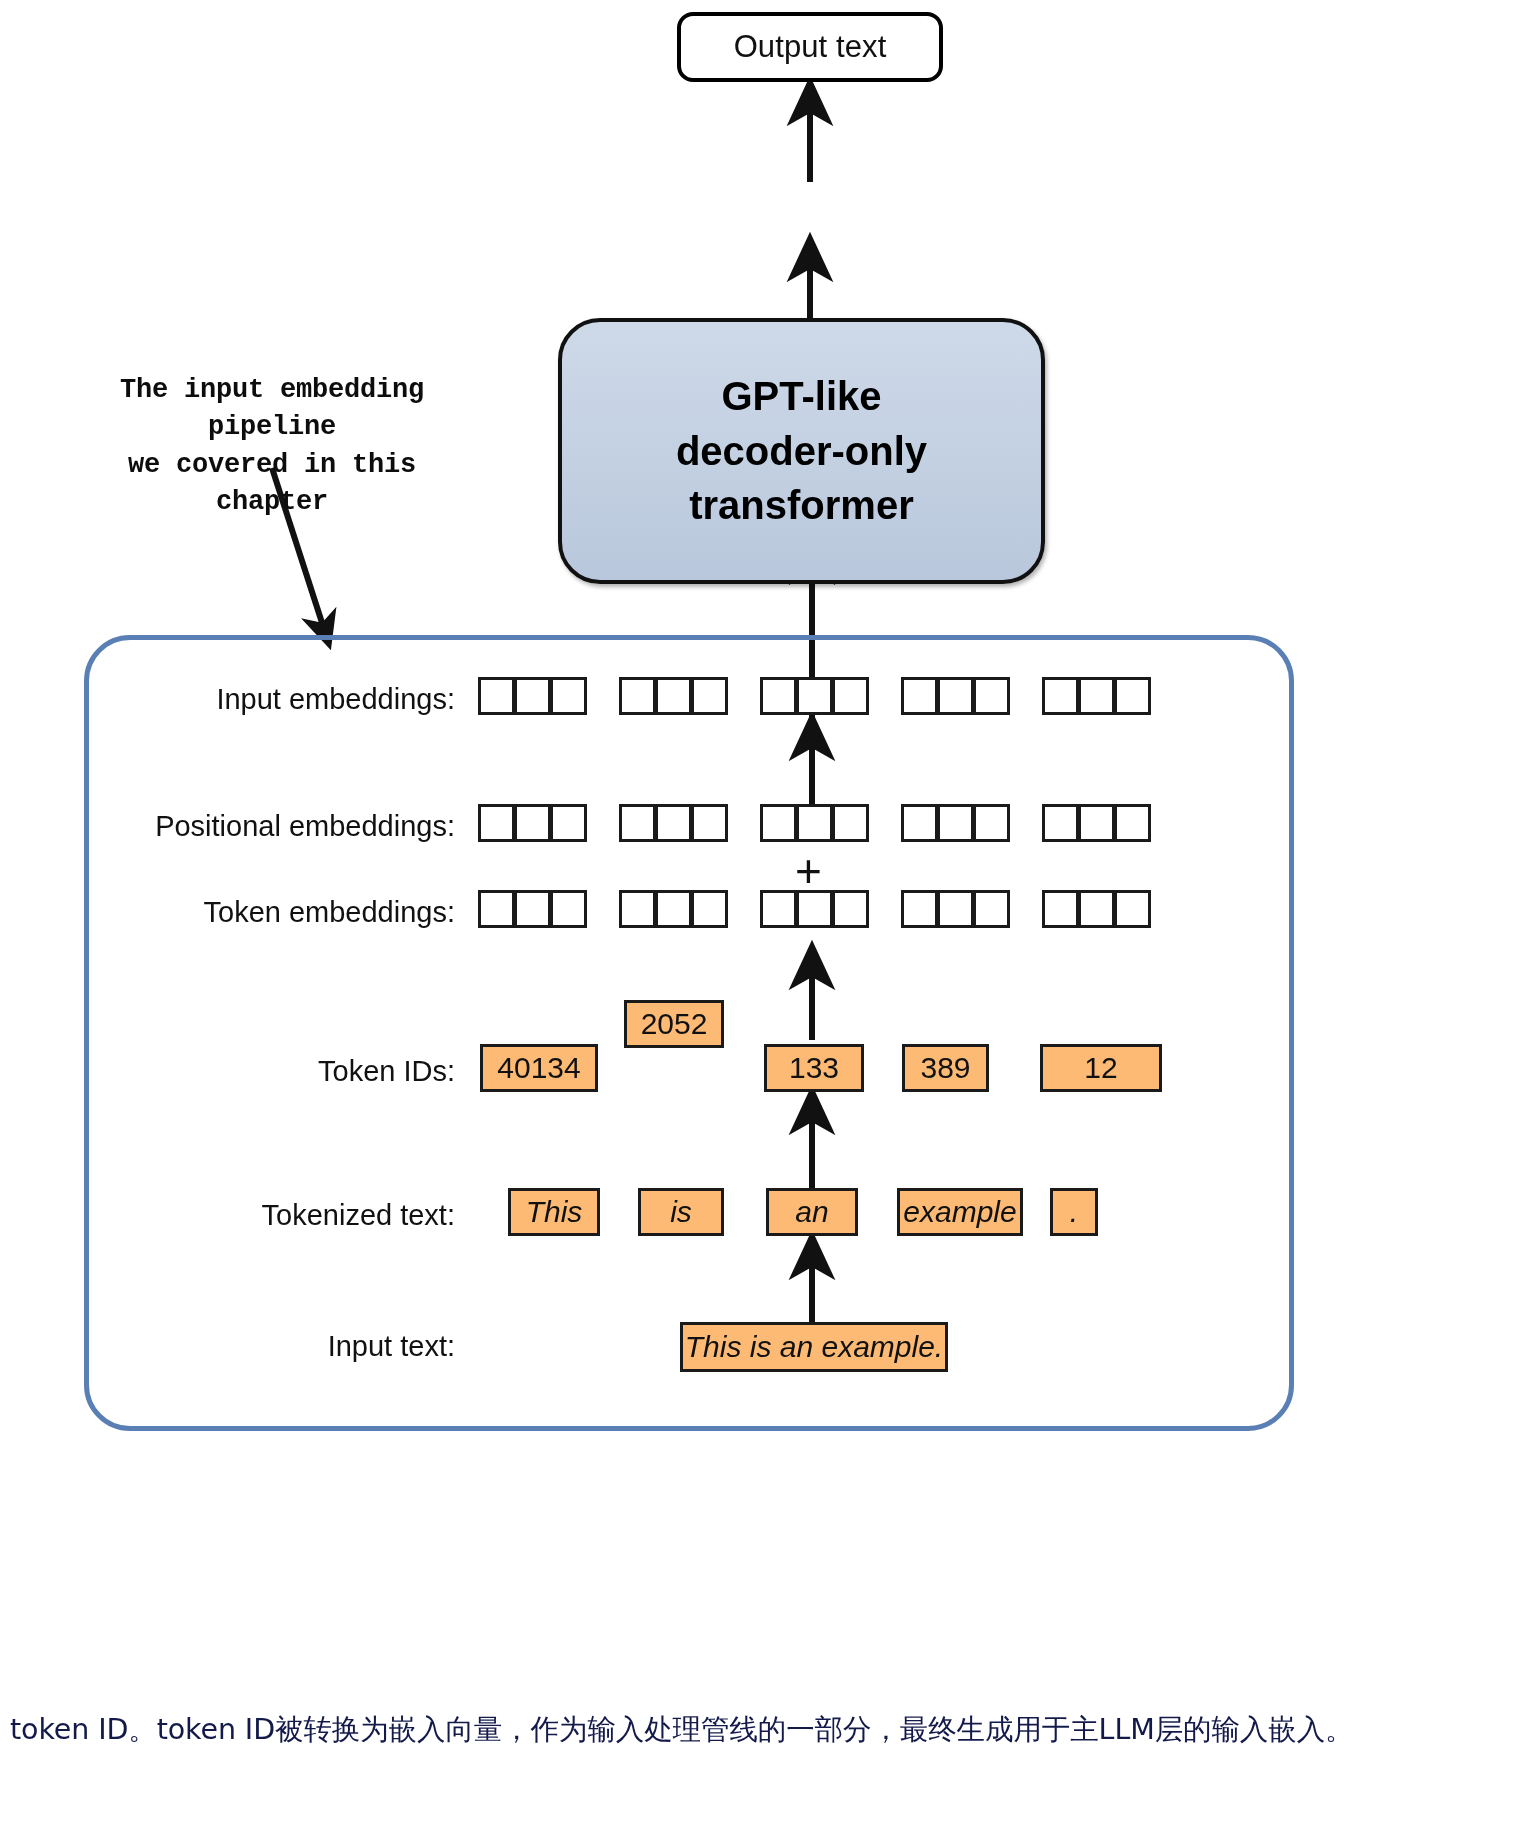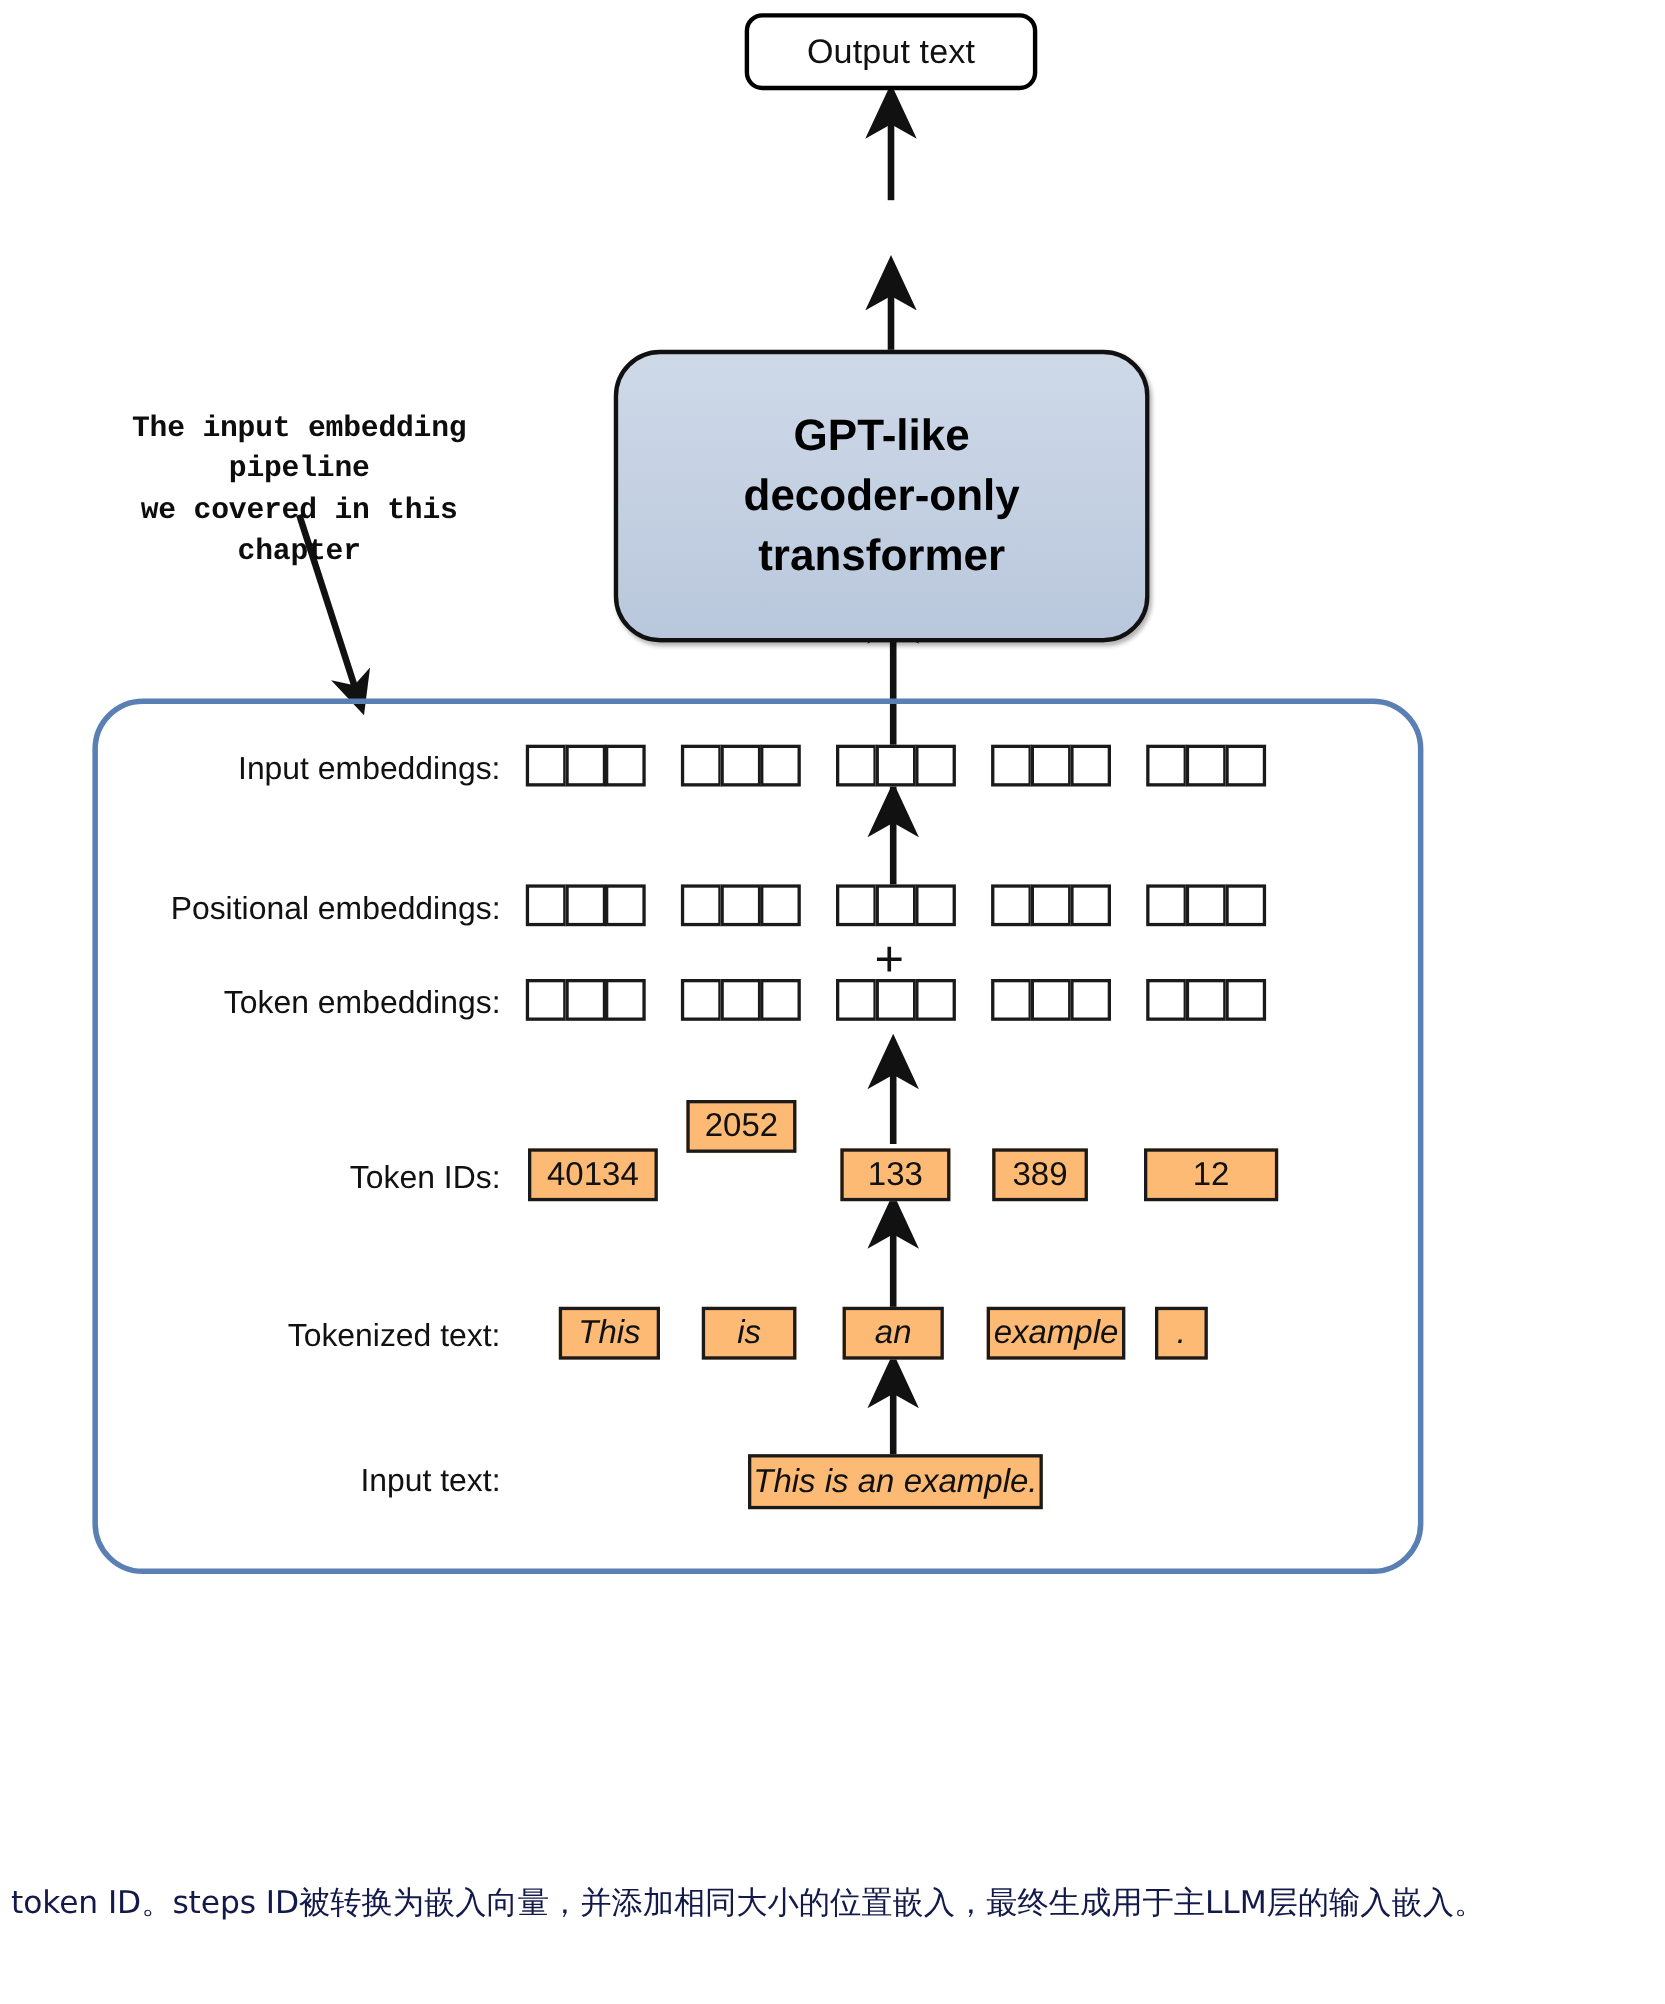--- a/index.html
+++ b/index.html
@@ -292,16 +292,16 @@
       <div class="rect" style="left: 1040px; top: 1044px; width: 122px; height: 48px;">12</div>
       <div class="rect italic" style="left: 508px; top: 1188px; width: 92px; height: 48px;">This</div>
       <div class="rect italic" style="left: 638px; top: 1188px; width: 86px; height: 48px;">is</div>
       <div class="rect italic" style="left: 766px; top: 1188px; width: 92px; height: 48px;">an</div>
       <div class="rect italic" style="left: 897px; top: 1188px; width: 126px; height: 48px;">example</div>
       <div class="rect italic" style="left: 1050px; top: 1188px; width: 48px; height: 48px;">.</div>
       <div class="rect italic" style="left: 680px; top: 1322px; width: 268px; height: 50px;">This is an example.</div>
     </div>
 
   <div class="caption">
-    <div>token ID。steps ID被转换为嵌入向量，并添加相同大小的位置嵌入，最终生成用于主LLM层的输入嵌入。</div>
+    <div>token ID。token ID被转换为嵌入向量，作为输入处理管线的一部分，最终生成用于主LLM层的输入嵌入。</div>
   </div>
 
 </div>
 
 </body></html>

